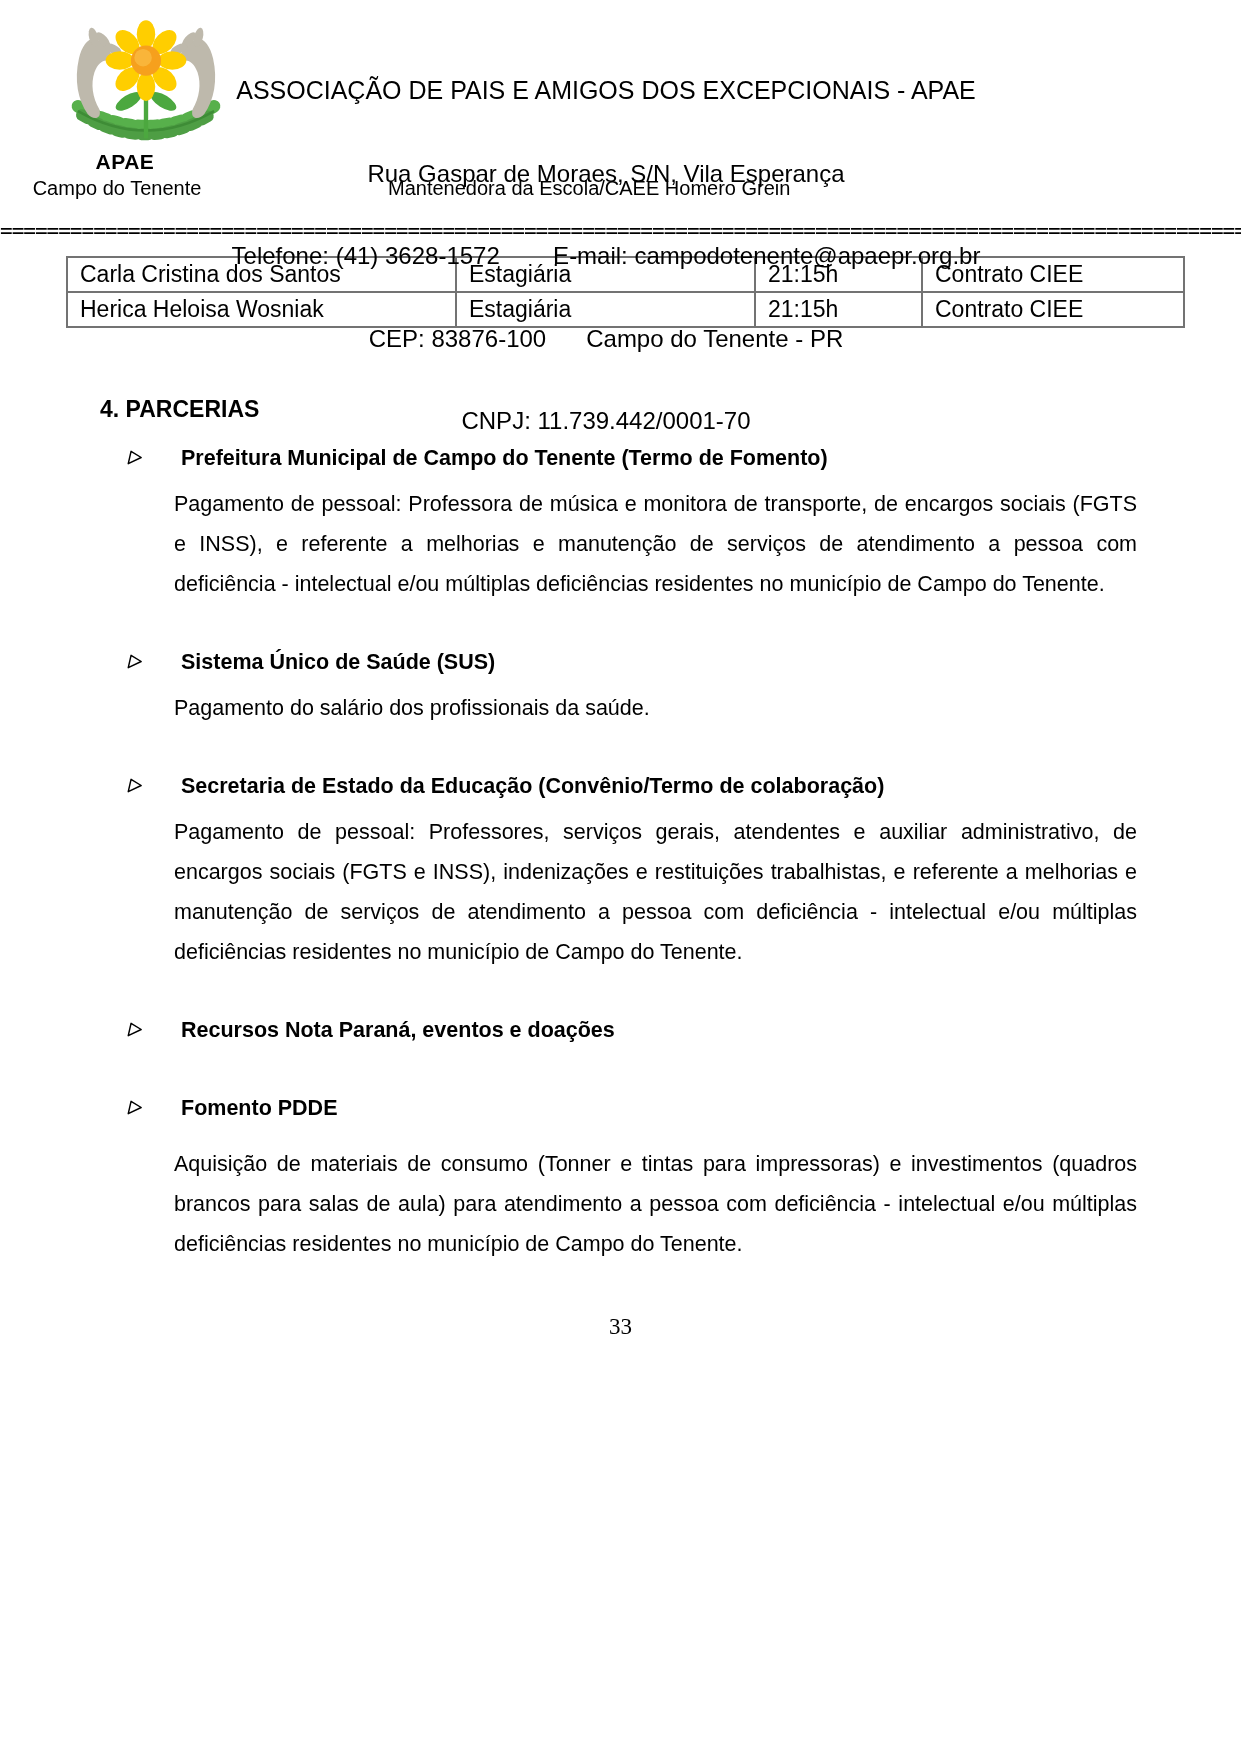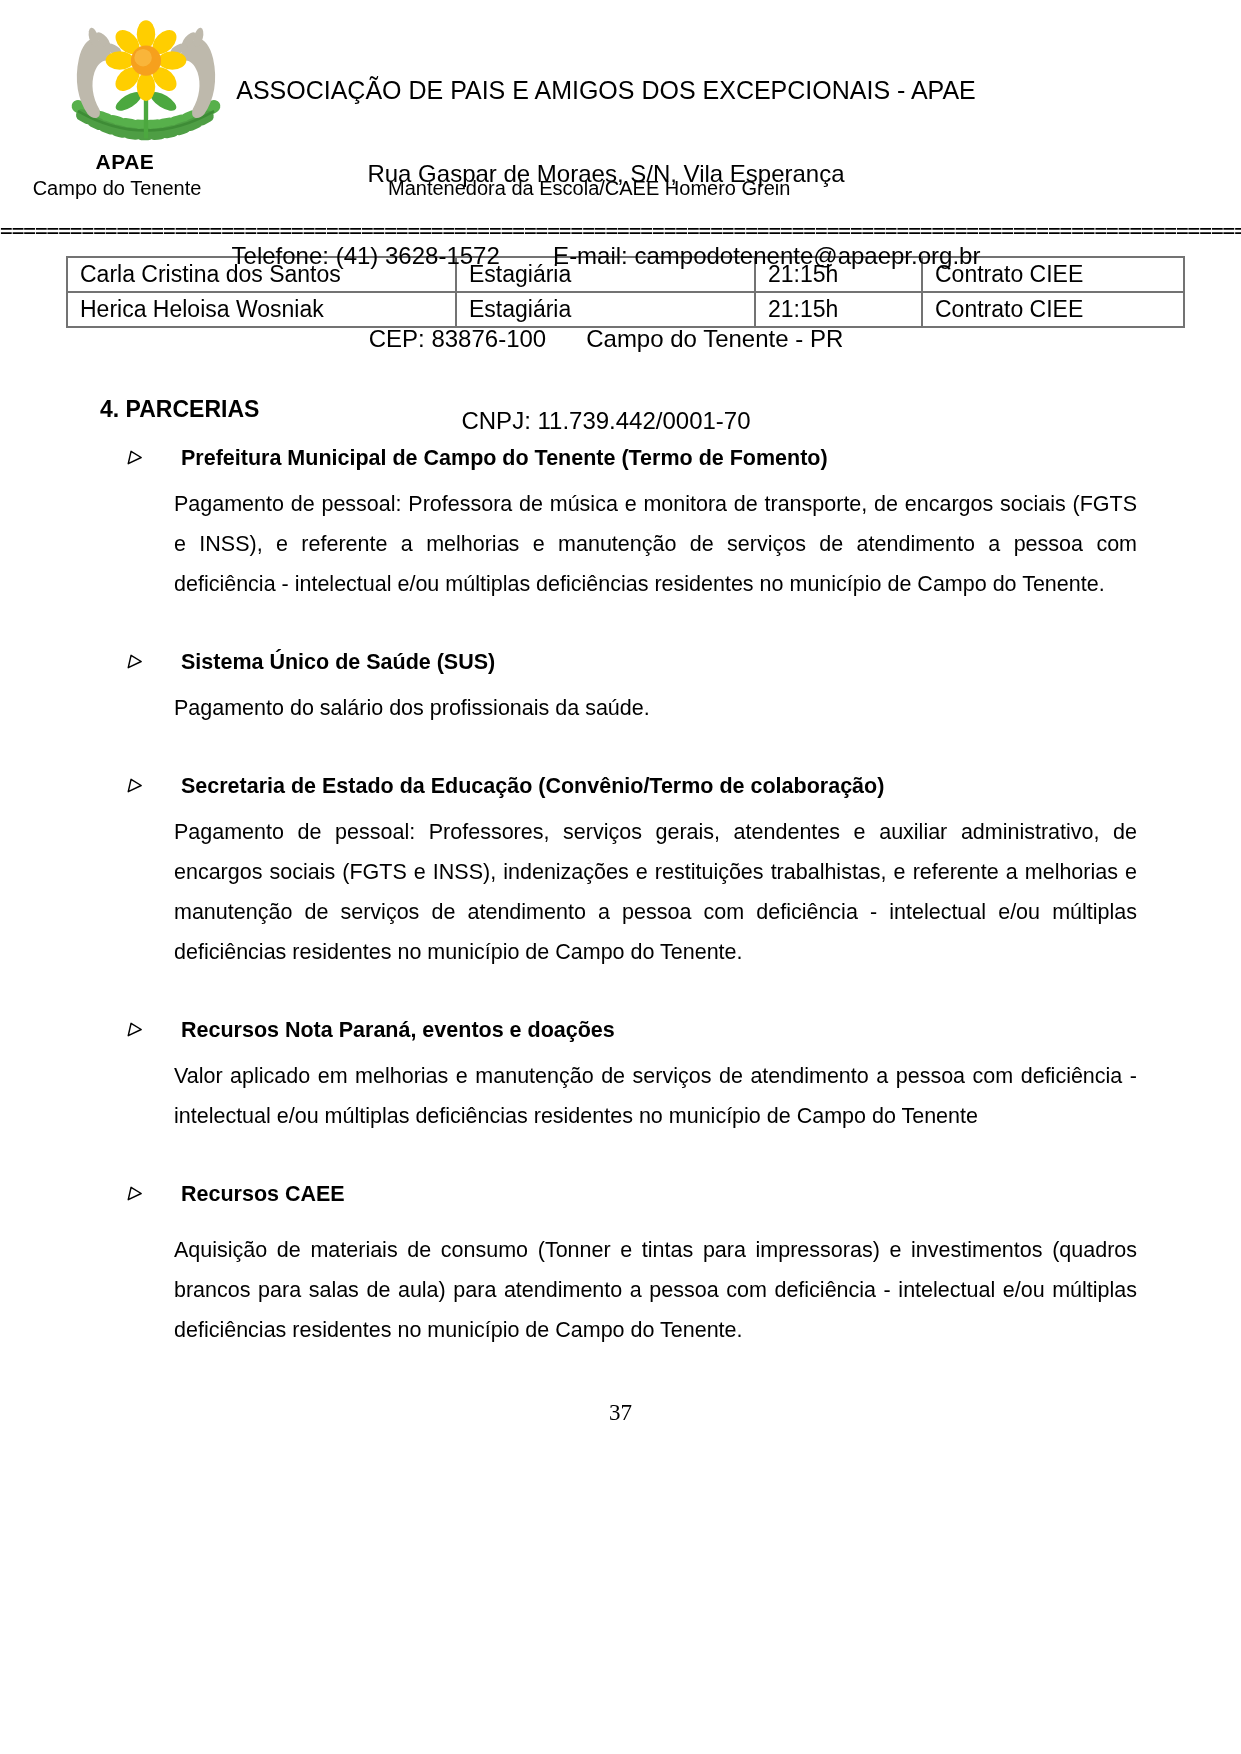--- a/index.html
+++ b/index.html
@@ -177,30 +177,29 @@
       <p>Pagamento de pessoal: Professores, serviços gerais, atendentes e auxiliar administrativo, de encargos sociais (FGTS e INSS), indenizações e restituições trabalhistas, e referente a melhorias e manutenção de serviços de atendimento a pessoa com deficiência - intelectual e/ou múltiplas deficiências residentes no município de Campo do Tenente.</p>
     </div>
 
     <div class="item">
       <span class="arrow">
         <svg width="18" height="17" viewBox="0 0 16 14">
             <path d="M2 12.5 L13.5 7 L4.5 1.5 Z" fill="#fff" stroke="#000" stroke-width="1.3" stroke-linejoin="round"></path>
           </svg>
       </span>
       <h3>Recursos Nota Paraná, eventos e doações</h3>
-      <p>Valor aplicado em melhorias e manutenção de serviços de atendimento a pessoa com deficiência - intelectual e/ou múltiplas deficiências residentes no município de Campo do Tenente</p>
-    </div>
-
-    <div class="item">
-      <span class="arrow">
-        <svg width="18" height="17" viewBox="0 0 16 14">
-            <path d="M2 12.5 L13.5 7 L4.5 1.5 Z" fill="#fff" stroke="#000" stroke-width="1.3" stroke-linejoin="round"></path>
-          </svg>
-      </span>
-      <h3>Recursos CAEE</h3>
+    </div>
+
+    <div class="item">
+      <span class="arrow">
+        <svg width="18" height="17" viewBox="0 0 16 14">
+            <path d="M2 12.5 L13.5 7 L4.5 1.5 Z" fill="#fff" stroke="#000" stroke-width="1.3" stroke-linejoin="round"></path>
+          </svg>
+      </span>
+      <h3>Fomento PDDE</h3>
       <p class="gap-top">Aquisição de materiais de consumo (Tonner e tintas para impressoras) e investimentos (quadros brancos para salas de aula) para atendimento a pessoa com deficiência - intelectual e/ou múltiplas deficiências residentes no município de Campo do Tenente.</p>
     </div>
 
   </div>
 
-  <div class="footer">37</div>
+  <div class="footer">33</div>
 
 </div>
 
 </body></html>

